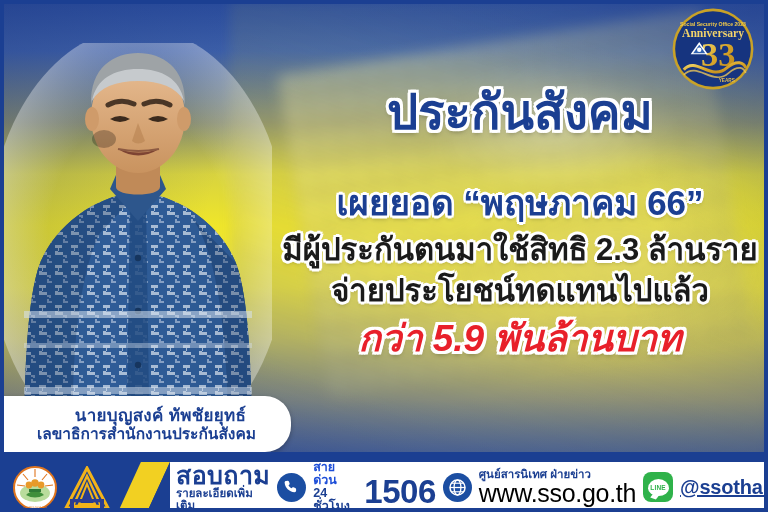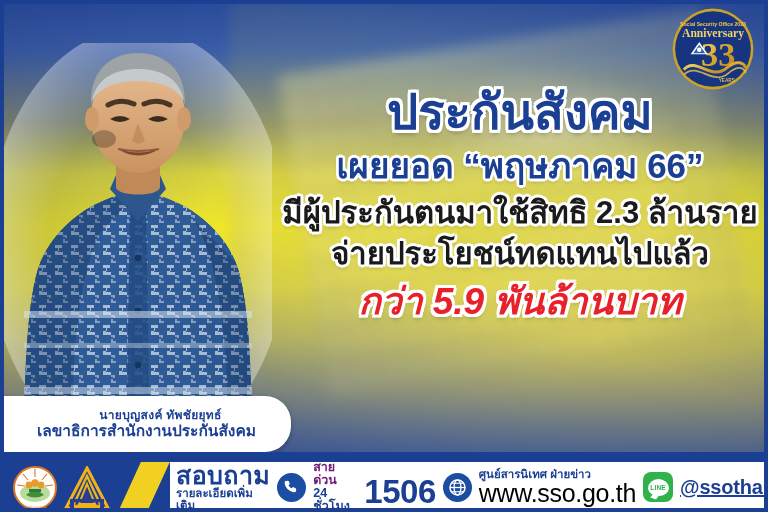--- a/index.html
+++ b/index.html
@@ -52,21 +52,21 @@
 
   
   .nameplate{
     position:absolute;left:-14px;top:396px;width:305px;height:56px;
     background:#ffffff;border-radius:0 26px 26px 0;
     box-shadow:0 2px 5px rgba(0,0,0,.28);
     display:flex;flex-direction:column;align-items:center;justify-content:center;
     padding-left:16px;
   }
   .nameplate .n1{
-    font-size:12px;font-weight:bold;color:#1b3f92;letter-spacing:.3px;line-height:1.12;
+    font-size:17px;font-weight:bold;color:#1b3f92;letter-spacing:.3px;line-height:1.12;
     white-space:nowrap;
     margin-left:28px;
   }
   .nameplate .n2{
     font-size:15.5px;font-weight:bold;color:#1b3f92;line-height:1.12;white-space:nowrap;
   }
 
   
   .headlines{
     position:absolute;left:278px;top:88px;width:484px;
@@ -83,21 +83,21 @@
       0 -3px 0 #fff, 0 3px 0 #fff, -3px 0 0 #fff, 3px 0 0 #fff,
       0 4px 5px rgba(0,0,0,.30);
     padding-bottom:6px;
   }
   .hl-2{
     font-size:35px;color:#1b3f92;
     text-shadow:
       -2.2px -2.2px 0 #fff, 2.2px -2.2px 0 #fff, -2.2px 2.2px 0 #fff, 2.2px 2.2px 0 #fff,
       0 -2.6px 0 #fff, 0 2.6px 0 #fff, -2.6px 0 0 #fff, 2.6px 0 0 #fff,
       0 3px 4px rgba(0,0,0,.30);
-    padding-top:4px;padding-bottom:8px;
+    padding-top:4px;padding-bottom:8px;margin-top:37px;
   }
   .hl-3, .hl-4{
     font-size:31px;color:#1a1a1a;
     text-shadow:
       -2.4px -2.4px 0 #fff, 2.4px -2.4px 0 #fff, -2.4px 2.4px 0 #fff, 2.4px 2.4px 0 #fff,
       0 -3px 0 #fff, 0 3px 0 #fff, -3px 0 0 #fff, 3px 0 0 #fff,
       0 3px 4px rgba(0,0,0,.28);
     padding-top:5px;padding-bottom:5px;
   }
   .hl-5{
@@ -149,21 +149,21 @@
   .ask .a1{font-size:25px;font-weight:bold;color:#1b3f92;letter-spacing:.4px;}
   .ask .a2{font-size:11.5px;font-weight:bold;color:#1b3f92;margin-top:0;}
 
   .circ{
     width:29px;height:29px;border-radius:50%;background:#1b4ea2;
     display:flex;align-items:center;justify-content:center;flex:0 0 auto;
   }
   .circ svg{display:block;}
 
   .two-line{display:flex;flex-direction:column;line-height:1.05;}
-  .two-line .t1{font-size:12.5px;font-weight:bold;color:#701a75;}
+  .two-line .t1{font-size:12.5px;font-weight:bold;color:#1d4ed8;}
   .two-line .t2{font-size:12.5px;font-weight:bold;color:#1b3f92;}
 
   .big1506{font-size:33px;font-weight:bold;color:#1b3f92;letter-spacing:-0.5px;line-height:1;margin-top:8px;}
 
   .web{display:flex;flex-direction:column;line-height:1.05;}
   .web .w1{font-size:11.5px;font-weight:bold;color:#1b3f92;}
   .web .w2{font-size:25px;font-weight:normal;color:#000000;letter-spacing:-.3px;}
 
   .line-badge{
     width:30px;height:30px;border-radius:8px;background:#2fb24a;

